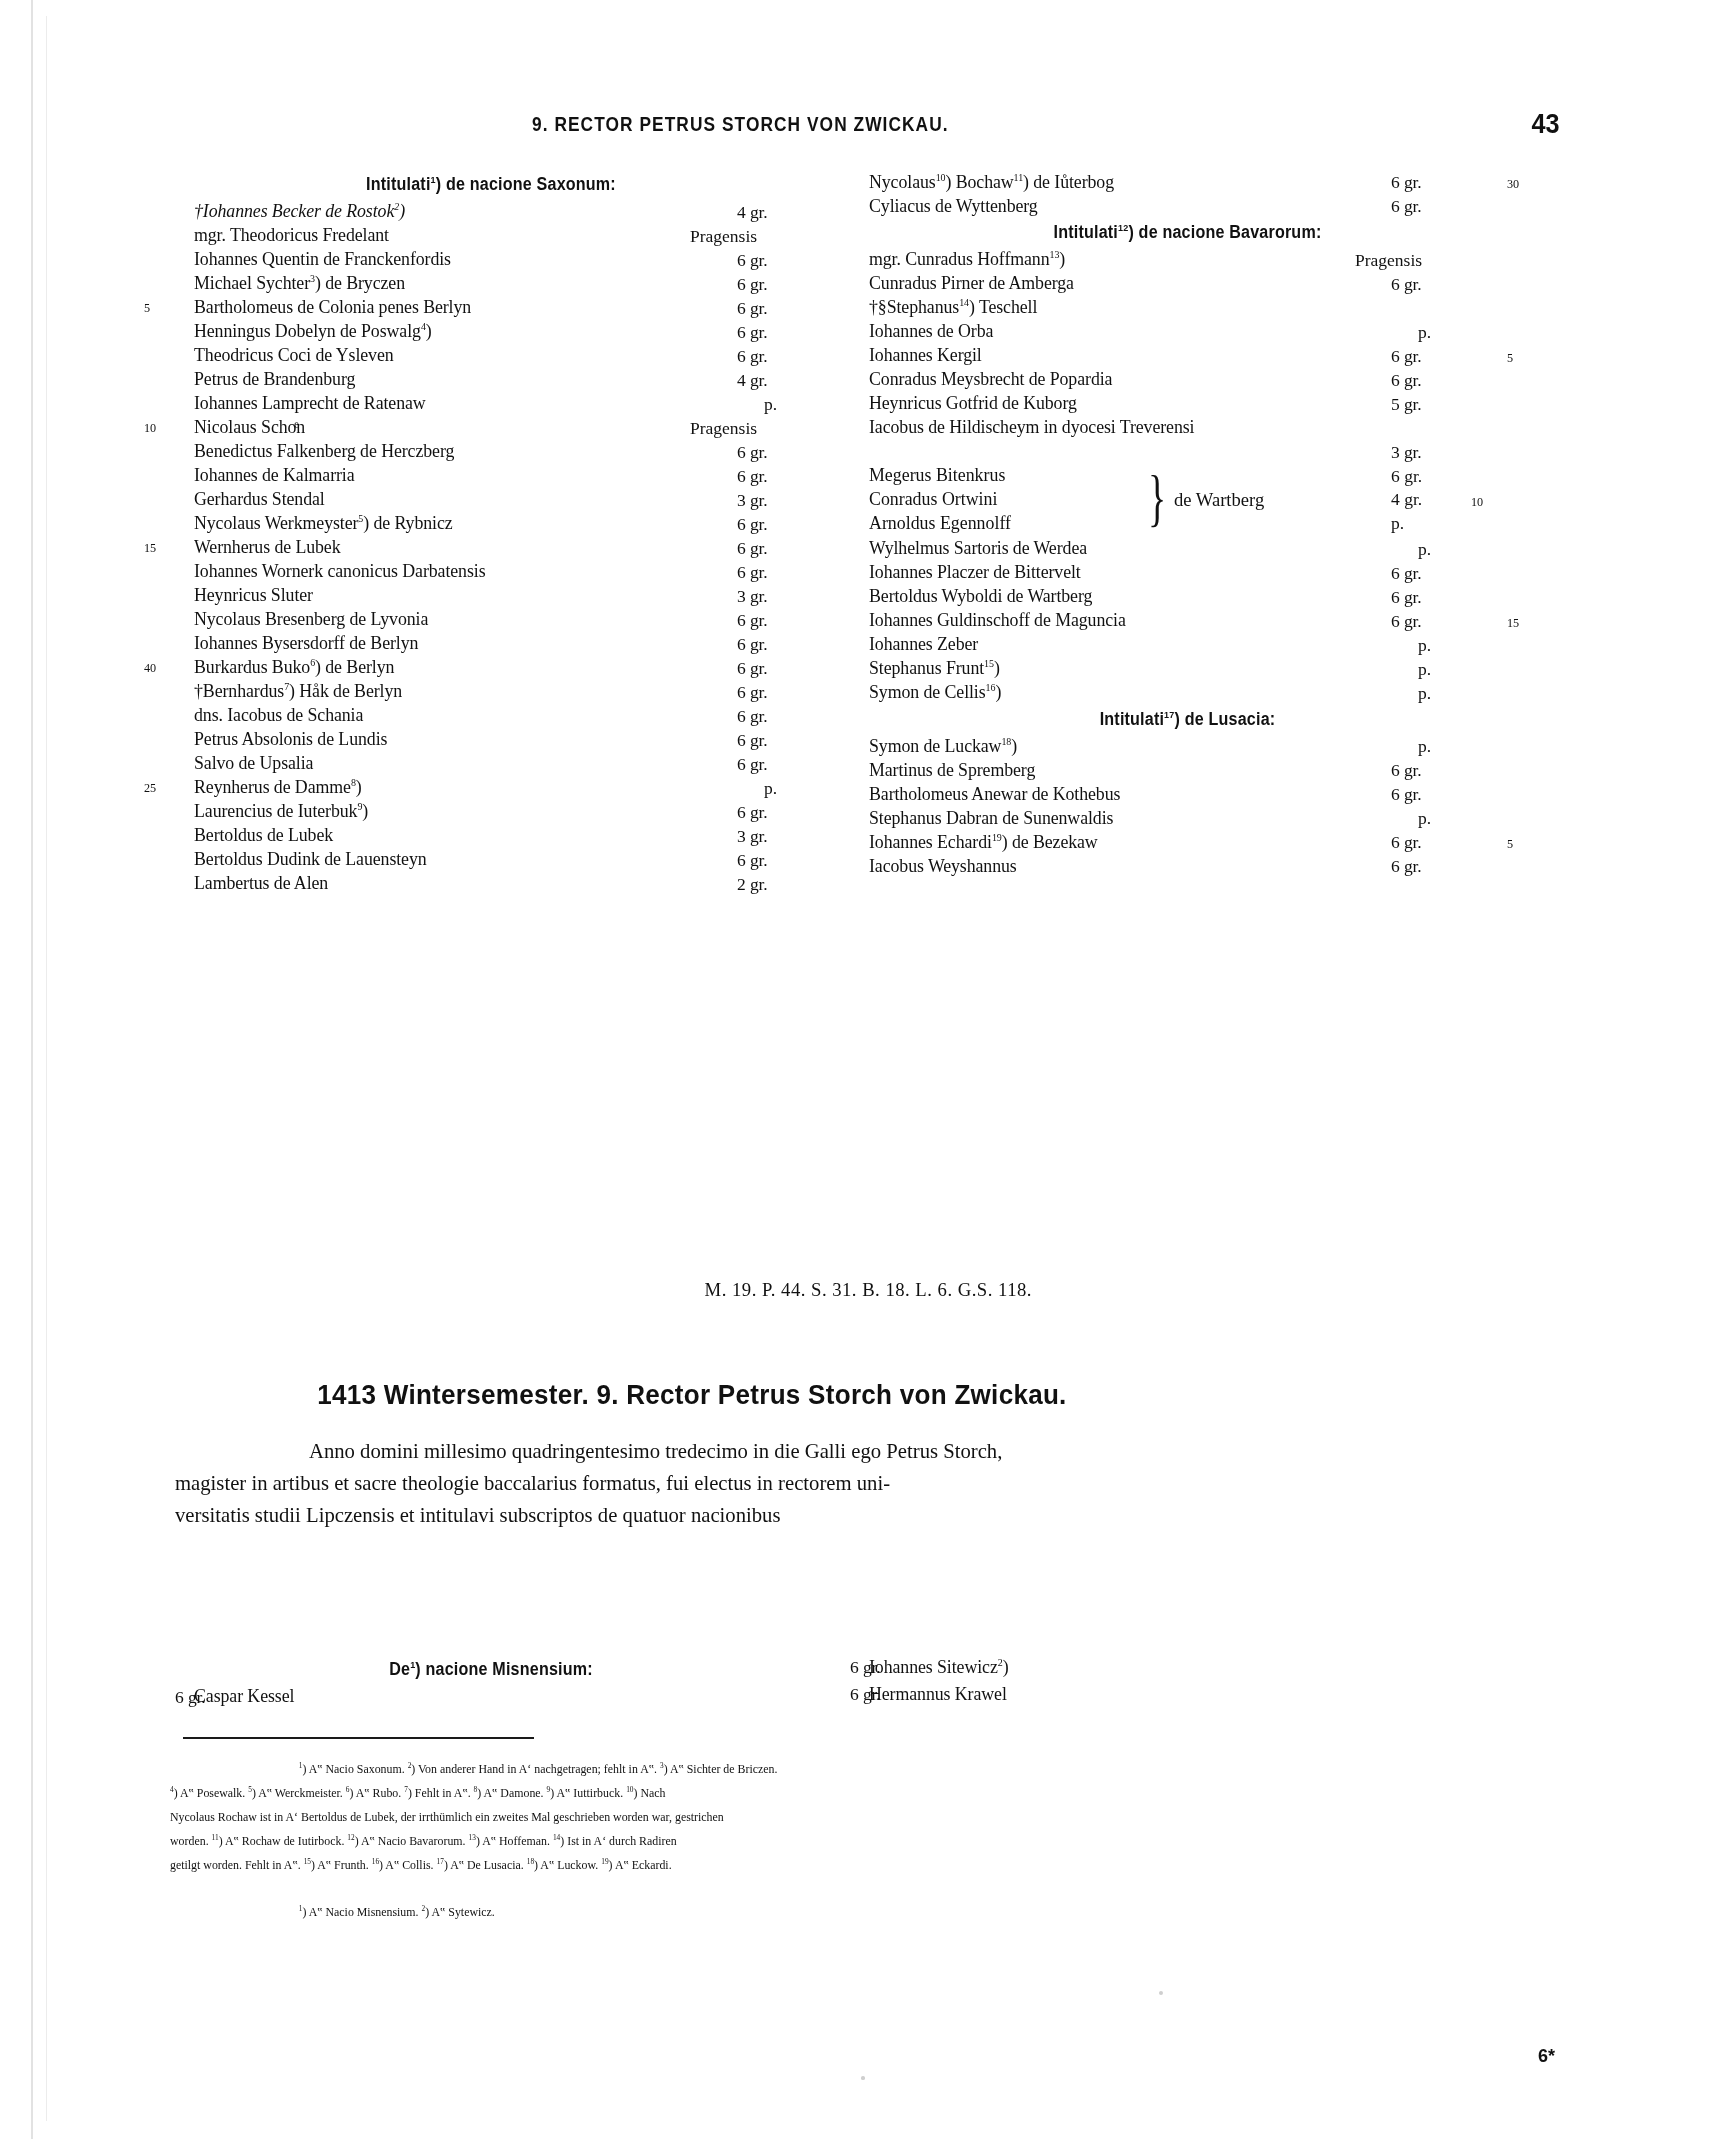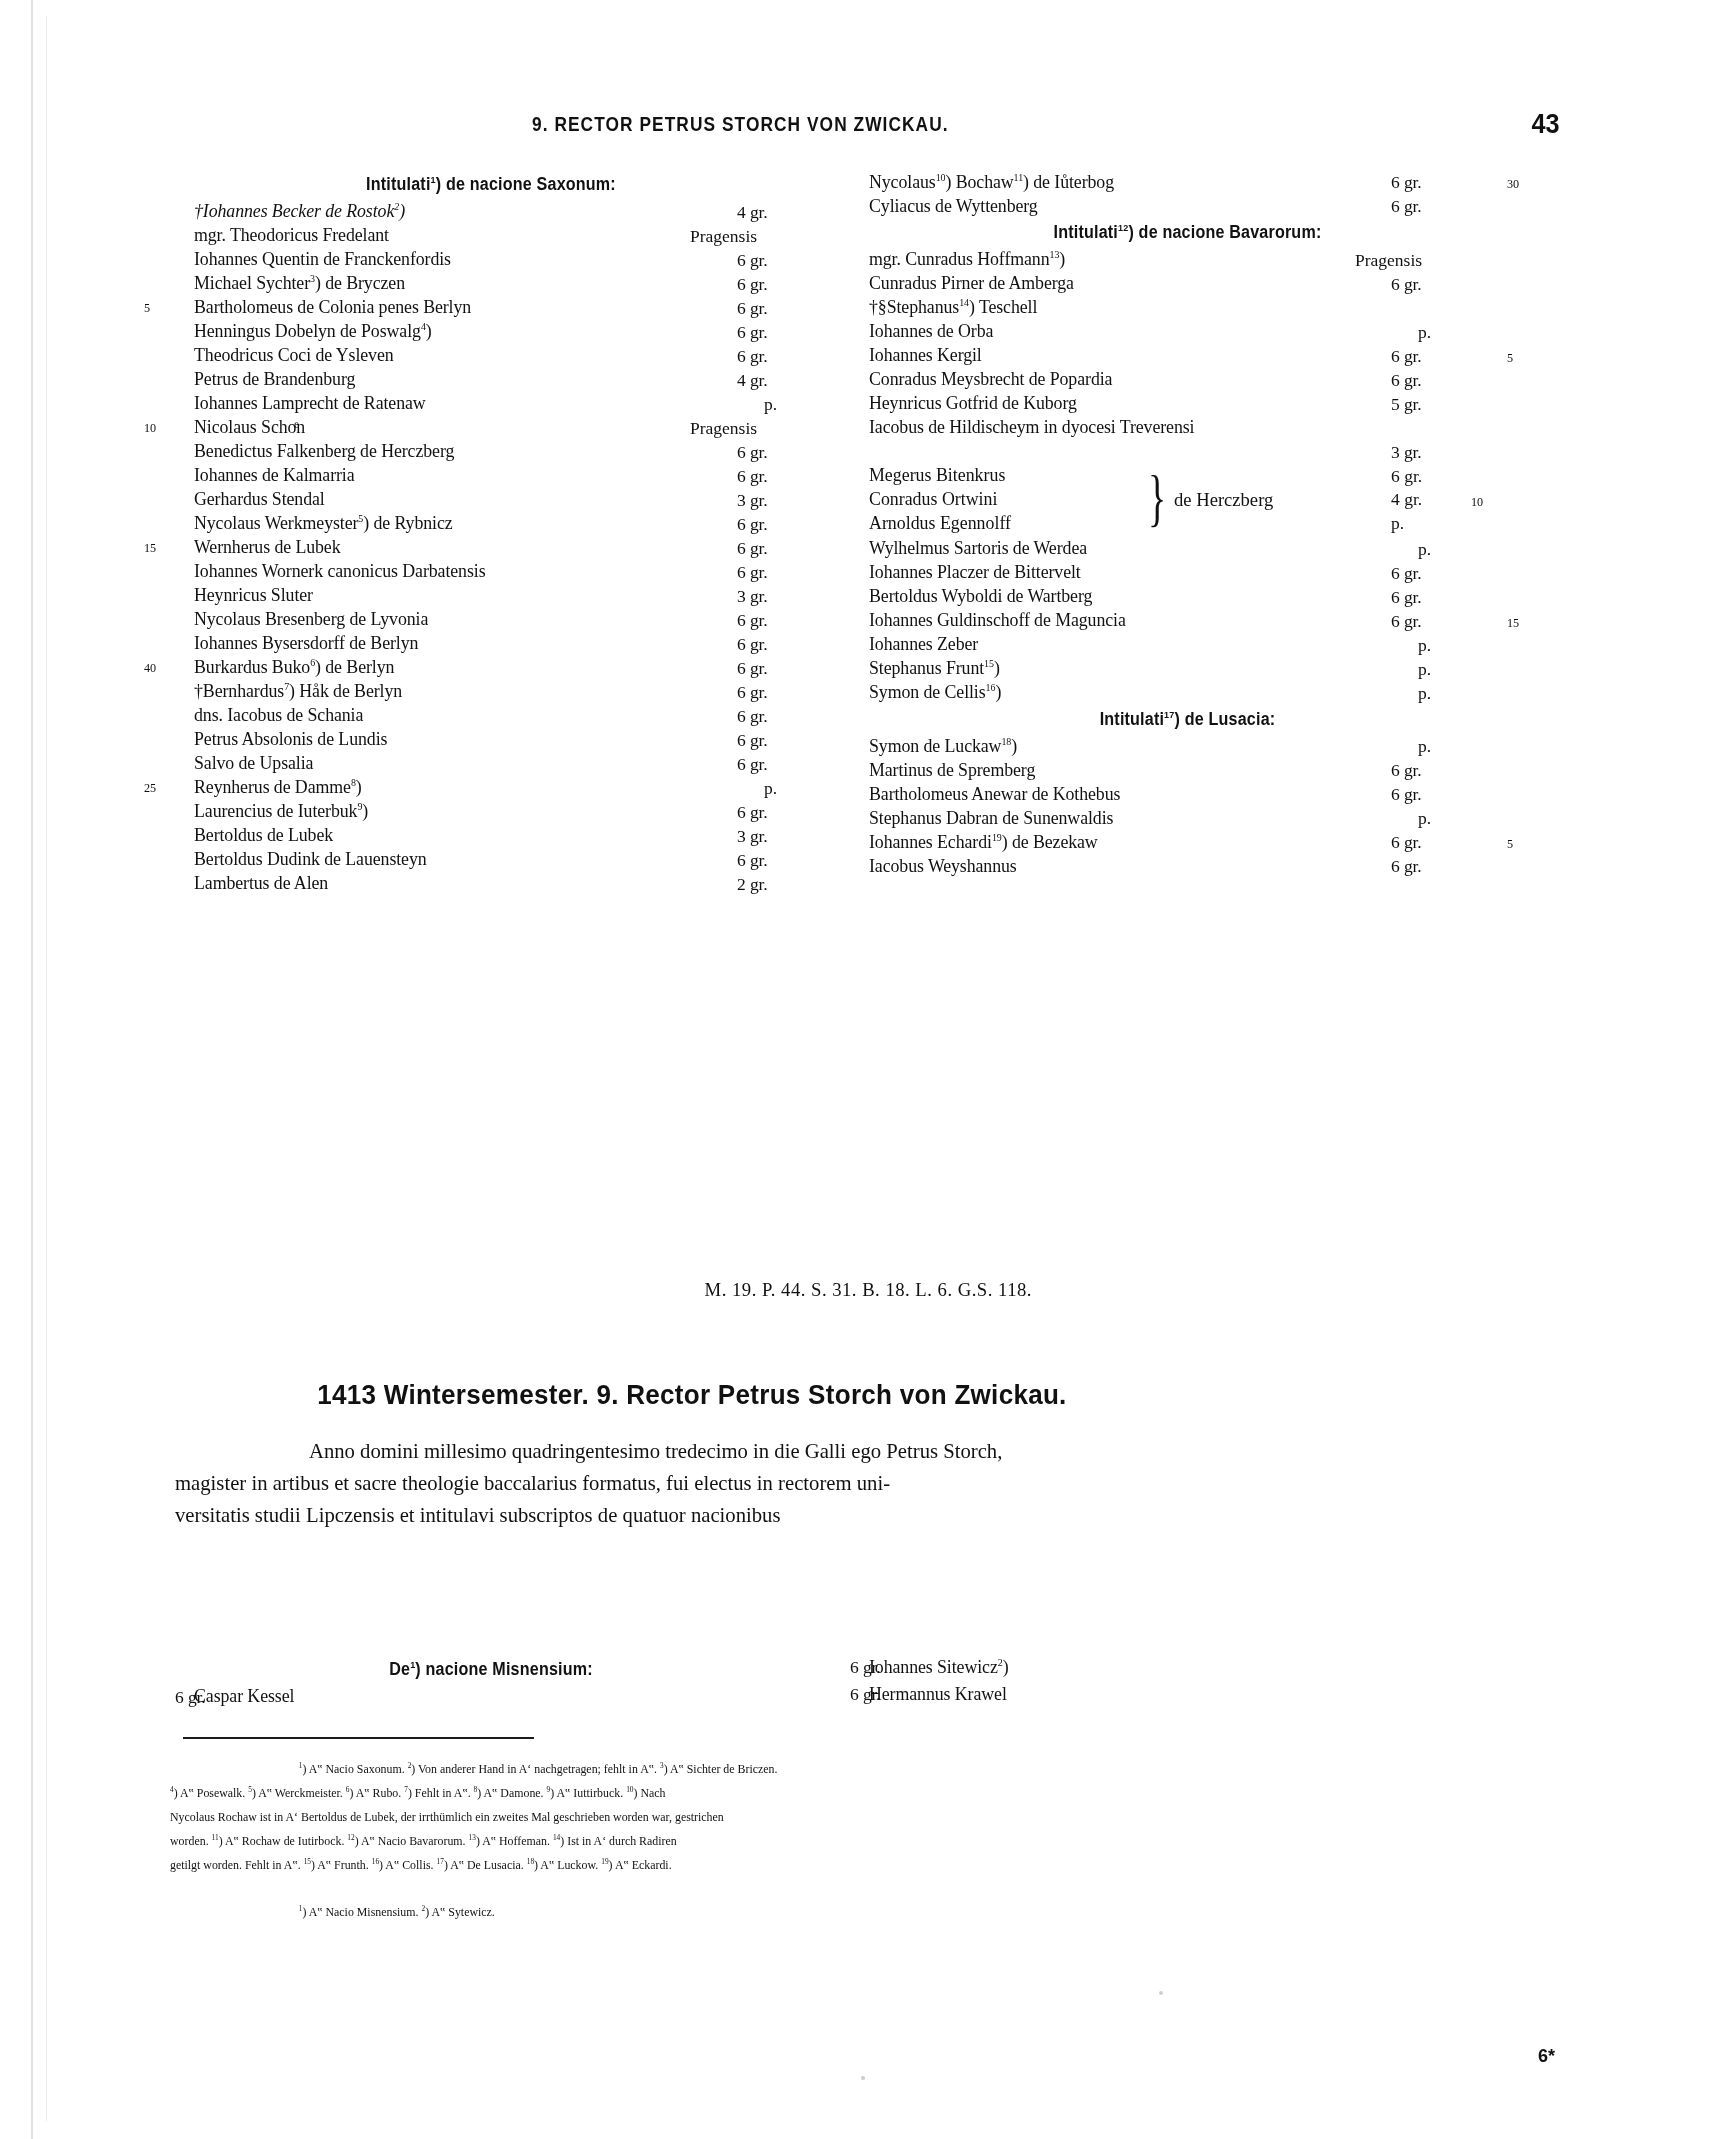--- a/index.html
+++ b/index.html
@@ -472,21 +472,21 @@
           </div>
         </div>
       <div id="right-brace">
           <div class="brace-group">
             <div class="bg-names">
               <div>Megerus Bitenkrus</div>
               <div>Conradus Ortwini</div>
               <div>Arnoldus Egennolff</div>
             </div>
             <div class="brace">}</div>
-            <div class="bg-label">de Herczberg</div>
+            <div class="bg-label">de Wartberg</div>
             <div class="bg-fee f0">6 gr.</div>
             <div class="bg-fee f1">4 gr.</div>
             <div class="bg-fee f2">p.</div>
             <div class="bg-no">10</div>
           </div>
         </div>
       <div id="right-bav-2">
           <div class="entry">
             <span class="name">Wylhelmus Sartoris de Werdea</span>
             <span class="fee dot">p.</span>

